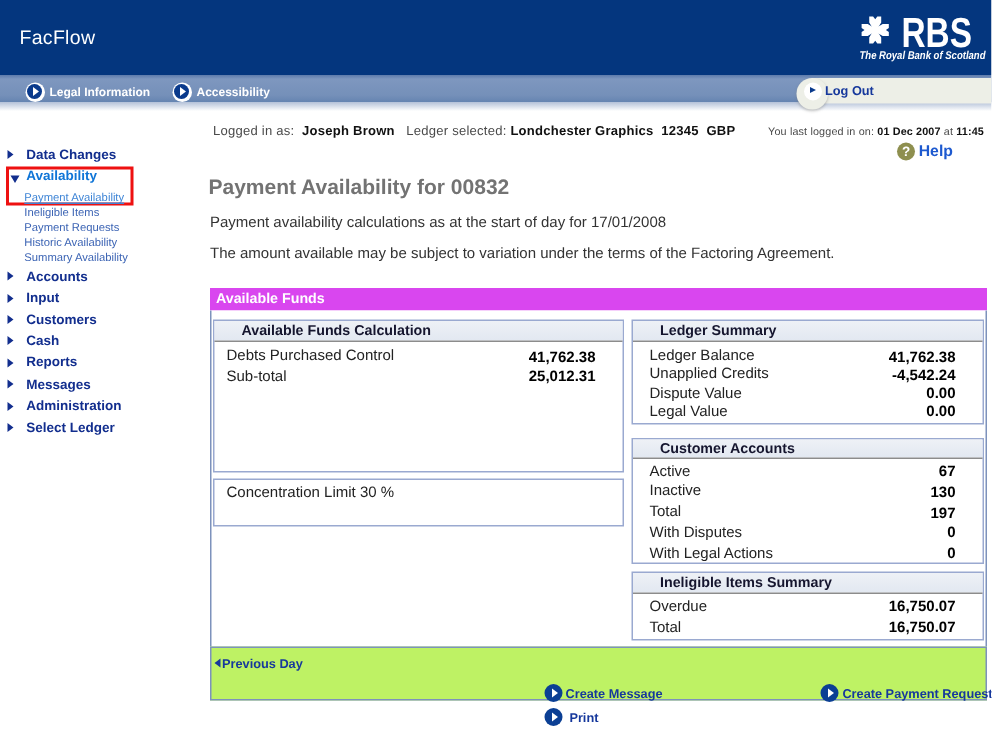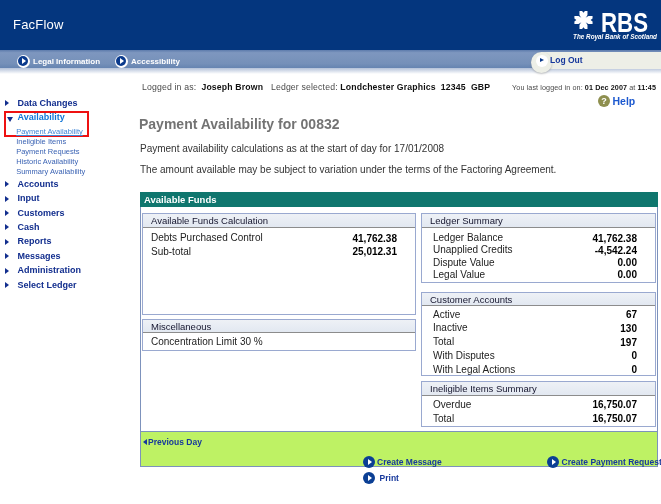--- a/index.html
+++ b/index.html
@@ -44,28 +44,28 @@
 .s { font-size:7.5px; line-height:9px; color:#3c64b4; left:16.2px; white-space:nowrap; }
 #redrect { left:3.5px; top:110.8px; width:85px; height:26px; border:2px solid #ee1111; }
 .sel { color:#0f75d7 !important; }
 .sel2 { color:#3f85d6; text-decoration:underline; }
 
 
 #title { left:139px; top:115.6px; font-size:14px; font-weight:bold; color:#737373; }
 .para { left:140px; font-size:10px; color:#333; }
 
 
-#phdr { left:140px; top:192px; width:518px; height:15px; background:#0f766e; color:#fff; font-weight:bold; font-size:9.5px; line-height:15px; padding-left:4px; }
+#phdr { left:140px; top:192px; width:518px; height:15px; background:#d946ef; color:#fff; font-weight:bold; font-size:9.5px; line-height:15px; padding-left:4px; }
 #pbody { left:140px; top:207px; width:518px; height:224px; background:#fff; border-left:1px solid #7d92bc; border-right:1px solid #7d92bc; }
 #pfoot { left:140px; top:431px; width:518px; height:36px; border:1px solid #7d92bc; border-top:1px solid #7d92bc; background:#bef264; }
 #pfoot .lnk { position:absolute; left:7px; top:4.5px; font-size:8.5px; font-weight:bold; color:#16389c; }
 #pfoot .tl { position:absolute; left:2px; top:7px; width:0; height:0; border-right:4px solid #16389c; border-top:3px solid transparent; border-bottom:3px solid transparent; }
 
 .box { background:#fff; border:1px solid #9aa9d0; }
-.bh { font-size:9.5px; font-weight:normal; color:#15152e; background:linear-gradient(#eef1f6, #e2e8f1); border-bottom:1px solid #8c8c8c; padding-left:8px; }
+.bh { font-size:9.5px; font-weight:bold; color:#15152e; background:linear-gradient(#eef1f6, #e2e8f1); border-bottom:1px solid #8c8c8c; padding-left:18px; }
 .row { position:relative; font-size:10px; color:#222; white-space:nowrap; }
 .row .v { position:absolute; right:18px; top:0.5px; font-weight:bold; color:#000; font-size:10px; }
 .rowL { padding-left:8px; }
 .rowR { padding-left:11px; }
 
 
 .act { font-size:8.5px; font-weight:bold; color:#16389c; white-space:nowrap; }
 .circ { width:12px; height:12px; border-radius:50%; background:#0b3f94; }
 .circ b { position:absolute; left:4.5px; top:3px; width:0; height:0; border-left:4.5px solid #fff; border-top:3px solid transparent; border-bottom:3px solid transparent; }
 </style>
@@ -166,21 +166,20 @@
 
 <div class="abs box" style="left:142px; top:213px; width:274px; height:102px;">
   <div class="bh" style="height:14px; line-height:14px;">Available Funds Calculation</div>
   <div style="padding-top:3px;">
     <div class="row rowL" style="height:13.7px; line-height:13.7px;">Debts Purchased Control<span class="v">41,762.38</span></div>
     <div class="row rowL" style="height:13.7px; line-height:13.7px;">Sub-total<span class="v">25,012.31</span></div>
   </div>
 </div>
 
 <div class="abs box" style="left:142px; top:319px; width:274px; height:32px;">
-  <div class="bh" style="height:13px; line-height:13px;">Miscellaneous</div>
   <div style="padding-top:2px;">
     <div class="row rowL" style="height:14px; line-height:14px;">Concentration Limit 30 %</div>
   </div>
 </div>
 
 <div class="abs box" style="left:421px; top:213px; width:235px; height:70px;">
   <div class="bh" style="height:14px; line-height:14px;">Ledger Summary</div>
   <div style="padding-top:4px;">
     <div class="row rowR" style="height:12.3px; line-height:12.3px;">Ledger Balance<span class="v">41,762.38</span></div>
     <div class="row rowR" style="height:12.3px; line-height:12.3px;">Unapplied Credits<span class="v">-4,542.24</span></div>

